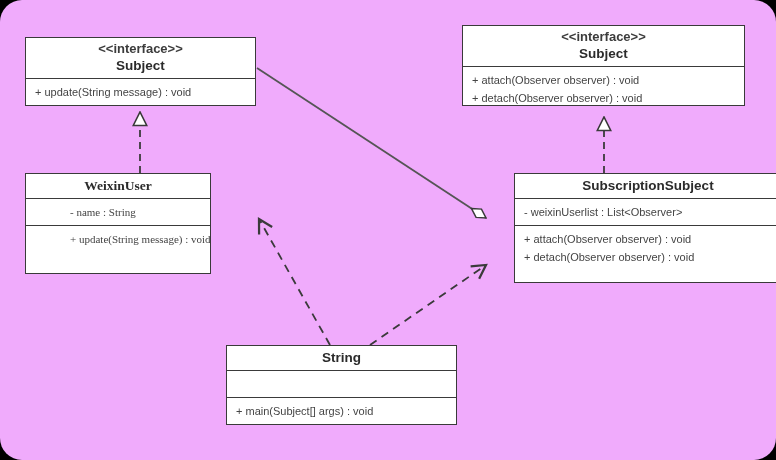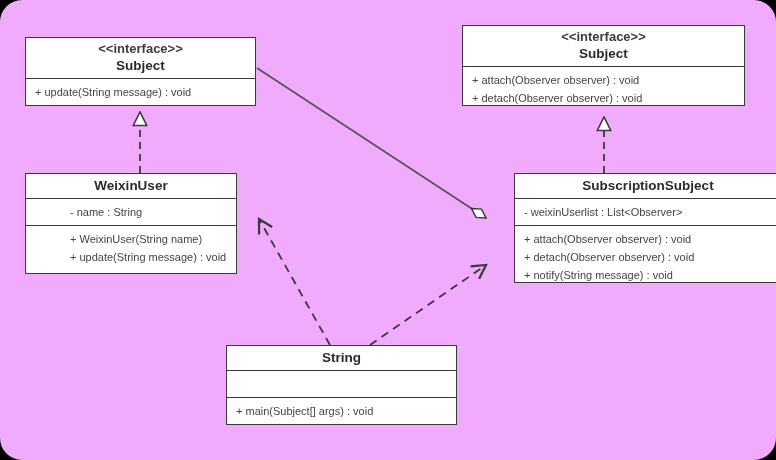--- a/index.html
+++ b/index.html
@@ -70,21 +70,21 @@
     line-height: 18px;
     white-space: nowrap;
   }
   .empty-compartment {
     min-height: 26px;
   }
 
   
   #box-observer            { left: 25px;  top: 37px;  width: 231px; }
   #box-subject             { left: 462px; top: 25px;  width: 283px; height: 81px; }
-  #box-weixinuser          { left: 25px;  top: 173px; width: 212px; height: 101px; }
+  #box-weixinuser          { left: 25px;  top: 173px; width: 186px; height: 101px; font-family: Liberation Serif, serif; }
   #box-subscriptionsubject { left: 514px; top: 173px; width: 268px; height: 110px; }
   #box-client              { left: 226px; top: 345px; width: 231px; }
 
   #box-observer .uml-compartment            { min-height: 26px; }
   #box-weixinuser .uml-compartment          { min-height: 26px; padding-left: 44px; }
   #box-client .uml-compartment              { min-height: 26px; }
 </style>
 </head>
 <body>
 
@@ -151,38 +151,36 @@
   <div class="uml-class" id="box-weixinuser">
     <div class="uml-header">
       <span class="uml-name">WeixinUser</span>
     </div>
     <div class="uml-divider"></div>
     <div class="uml-compartment">
       <span class="uml-member">- name : String</span>
     </div>
     <div class="uml-divider"></div>
     <div class="uml-compartment">
-      <span class="uml-member">+ WeixinUser(String name)</span>
       <span class="uml-member">+ update(String message) : void</span>
     </div>
   </div>
 
   <div class="uml-class" id="box-subscriptionsubject">
     <div class="uml-header">
       <span class="uml-name">SubscriptionSubject</span>
     </div>
     <div class="uml-divider"></div>
     <div class="uml-compartment">
       <span class="uml-member">- weixinUserlist : List&lt;Observer&gt;</span>
     </div>
     <div class="uml-divider"></div>
     <div class="uml-compartment">
       <span class="uml-member">+ attach(Observer observer) : void</span>
       <span class="uml-member">+ detach(Observer observer) : void</span>
-      <span class="uml-member">+ notify(String message) : void</span>
     </div>
   </div>
 
   <div class="uml-class" id="box-client">
     <div class="uml-header">
       <span class="uml-name">String</span>
     </div>
     <div class="uml-divider"></div>
     <div class="uml-compartment empty-compartment"></div>
     <div class="uml-divider"></div>

